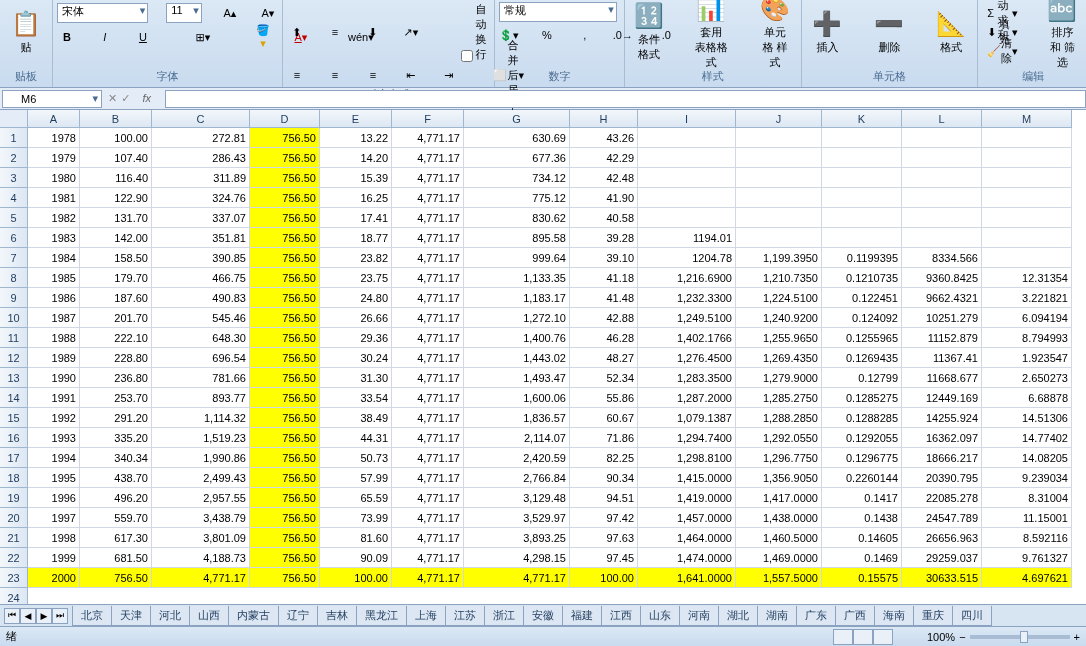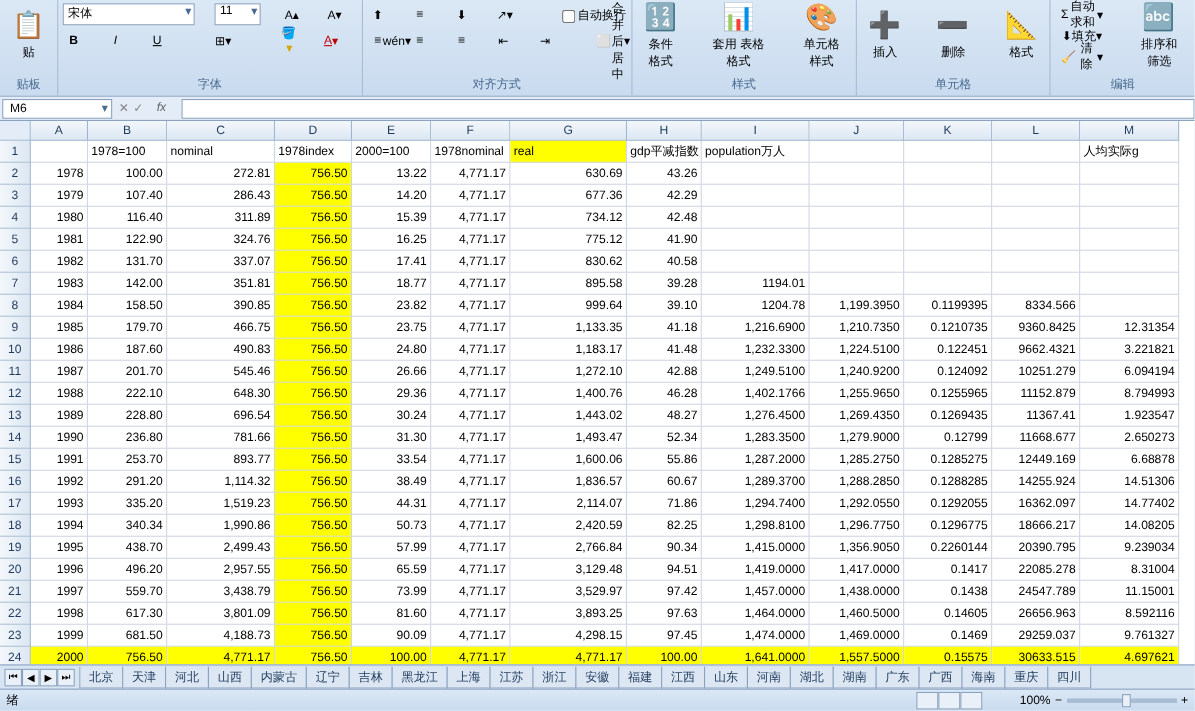--- a/index.html
+++ b/index.html
@@ -15,21 +15,21 @@
 .btn.big { flex-direction: column; height: 60px; min-width: 40px; padding: 2px 6px; font-size: 11px; }
 .btn.big .ic { font-size: 24px; margin-bottom: 2px; }
 .sel { border: 1px solid #8ba3c0; background: white; height: 20px; padding: 0 14px 0 4px; font-size: 11px; position: relative; }
 .sel::after { content: "▾"; position: absolute; right: 2px; color: #4a6b91; }
 .chk { display: inline-flex; align-items: flex-end; gap: 2px; font-size: 11px; }
 .chk input { width: 12px; height: 12px; }
 .divv { width: 1px; background: #a8bcd4; margin: 2px 2px; }
 
 
 .fbar { background: #e4ecf7; border-bottom: 1px solid #8ba3c0; height: 22px; display: flex; align-items: center; }
-.namebox { width: 100px; background: white; border: 1px solid #8ba3c0; height: 18px; display: flex; align-items: center; padding: 0 16px 0 6px; position: relative; margin-left: 2px; }
+.namebox { width: 100px; background: white; border: 1px solid #8ba3c0; height: 18px; display: flex; align-items: center; padding: 0 16px 0 18px; position: relative; margin-left: 2px; }
 .namebox::after { content: "▾"; position: absolute; right: 3px; color: #4a6b91; }
 .fx { padding: 0 8px; color: #666; font-style: italic; }
 .fx-input { flex: 1; background: white; border: 1px solid #8ba3c0; height: 18px; }
 .fx-controls { display:flex; gap:4px; padding: 0 6px; color:#888; }
 
 
 .grid-wrap { position: relative; height: 494px; overflow: hidden; background: white; }
 .corner { position: absolute; top: 0; left: 0; width: 28px; height: 18px; background: #e4ecf7; border-right: 1px solid #9eb6ce; border-bottom: 1px solid #9eb6ce; }
 .colhdrs { position: absolute; top: 0; left: 28px; right: 0; height: 18px; display: flex; }
 .colhdr { background: linear-gradient(#f3f7fb, #dce7f3); border-right: 1px solid #9eb6ce; border-bottom: 1px solid #9eb6ce; text-align: center; line-height: 18px; color: #1f3b5d; font-size: 11px; }
@@ -118,20 +118,35 @@
         <button class="btn">≡</button>
         <button class="btn">≡</button>
         <button class="btn">≡</button>
         <button class="btn">⇤</button>
         <button class="btn">⇥</button>
         <div class="divv"></div>
         <button class="btn" style="width:auto;padding:0 6px">⬜ <span>合并后居中</span> ▾</button>
       </div>
     </div>
     <div class="label">对齐方式</div>
+  </div>
+  <div class="rgroup" style="min-width:130px">
+    <div class="controls">
+      <div class="rrow">
+          <div class="sel" style="width:118px"><span>常规</span></div>
+        </div>
+      <div class="rrow">
+        <button class="btn">💲▾</button>
+        <button class="btn">%</button>
+        <button class="btn">,</button>
+        <button class="btn">.0→</button>
+        <button class="btn">←.0</button>
+      </div>
+    </div>
+    <div class="label">数字</div>
   </div>
   <div class="rgroup">
     <div class="controls">
         <div class="rrow">
       <button class="btn big">
             <span class="ic">🔢</span>
             <span>条件格式</span>
           </button>
       <button class="btn big">
             <span class="ic">📊</span>
@@ -235,35 +250,20 @@
       <div class="rowhdr">18</div>
       <div class="rowhdr">19</div>
       <div class="rowhdr">20</div>
       <div class="rowhdr">21</div>
       <div class="rowhdr">22</div>
       <div class="rowhdr">23</div>
       <div class="rowhdr">24</div>
     </div>
   <div class="cells" id="cells">
       <div class="row">
-        <div class="cell txt colA"></div>
-        <div class="cell txt colB">1978=100</div>
-        <div class="cell txt colC">nominal</div>
-        <div class="cell txt colD">1978index</div>
-        <div class="cell txt colE">2000=100</div>
-        <div class="cell txt colF">1978nominal</div>
-        <div class="cell txt colG hl">real</div>
-        <div class="cell txt colH">gdp平减指数</div>
-        <div class="cell txt colI">population万人</div>
-        <div class="cell txt colJ"></div>
-        <div class="cell txt colK"></div>
-        <div class="cell txt colL"></div>
-        <div class="cell txt colM">人均实际g</div>
-      </div>
-      <div class="row">
         <div class="cell colA">1978</div>
         <div class="cell colB">100.00</div>
         <div class="cell colC">272.81</div>
         <div class="cell colD hl">756.50</div>
         <div class="cell colE">13.22</div>
         <div class="cell colF">4,771.17</div>
         <div class="cell colG">630.69</div>
         <div class="cell colH">43.26</div>
         <div class="cell colI"></div>
         <div class="cell colJ"></div>
@@ -468,21 +468,21 @@
       </div>
       <div class="row">
         <div class="cell colA">1992</div>
         <div class="cell colB">291.20</div>
         <div class="cell colC">1,114.32</div>
         <div class="cell colD hl">756.50</div>
         <div class="cell colE">38.49</div>
         <div class="cell colF">4,771.17</div>
         <div class="cell colG">1,836.57</div>
         <div class="cell colH">60.67</div>
-        <div class="cell colI">1,289.3700</div>
+        <div class="cell colI">1,079.1387</div>
         <div class="cell colJ">1,288.2850</div>
         <div class="cell colK">0.1288285</div>
         <div class="cell colL">14255.924</div>
         <div class="cell colM">14.51306</div>
       </div>
       <div class="row">
         <div class="cell colA">1993</div>
         <div class="cell colB">335.20</div>
         <div class="cell colC">1,519.23</div>
         <div class="cell colD hl">756.50</div>

